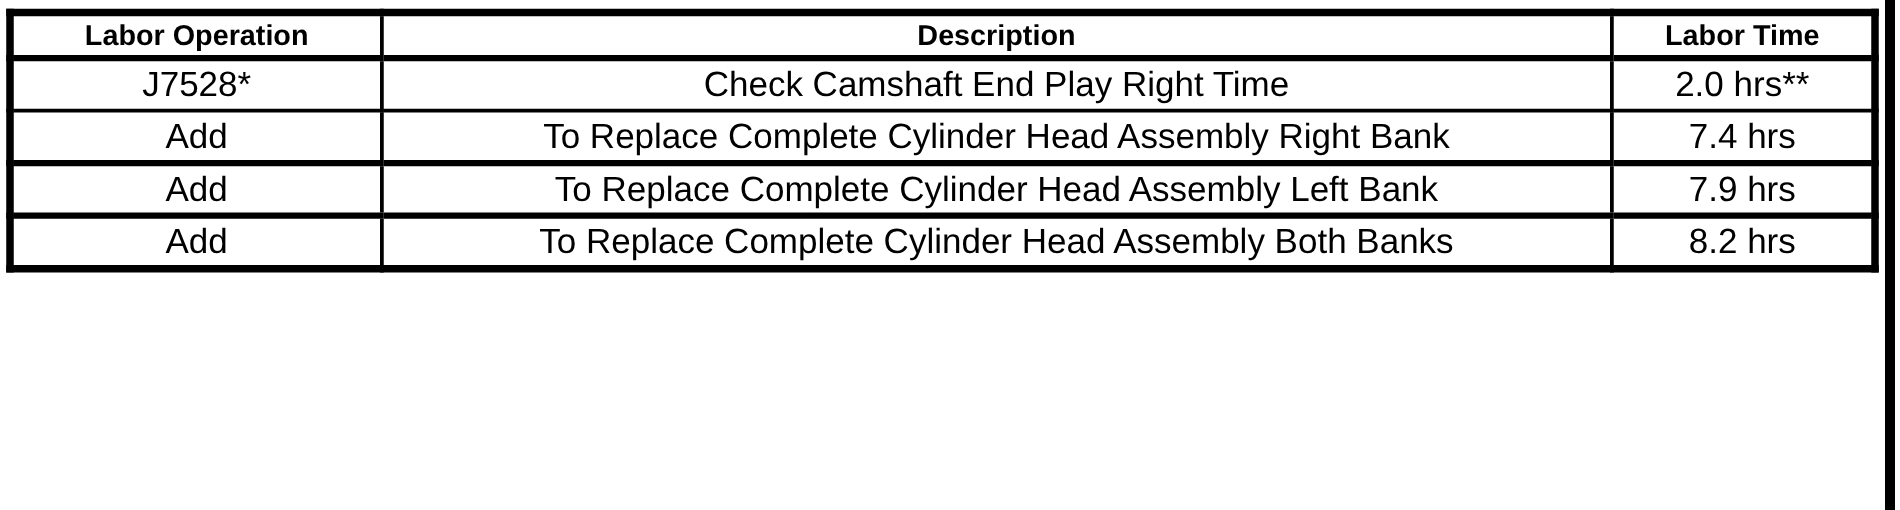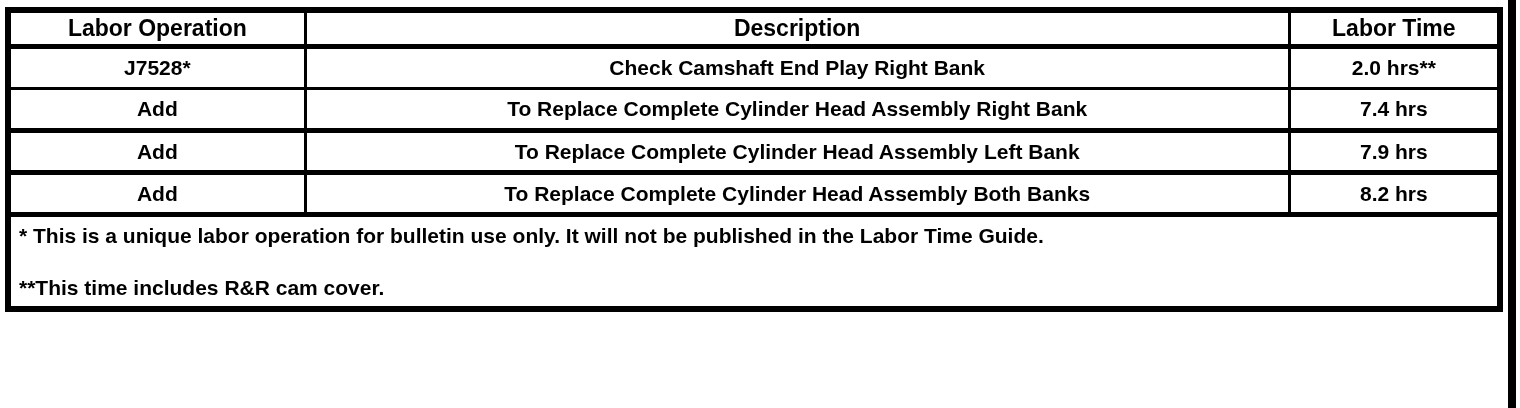--- a/index.html
+++ b/index.html
@@ -36,22 +36,22 @@
   th {
     font-size: 23px;
     font-weight: bold;
     text-align: center;
     vertical-align: middle;
     height: 36px;
     border-bottom-width: 5px !important;
     padding: 2px 4px;
   }
   td {
-    font-size: 21px;
-    font-weight: bold;
+    font-size: 28px;
+    font-weight: normal;
     text-align: center;
     vertical-align: middle;
     height: 42px;
     padding: 2px 6px;
     white-space: nowrap;
     overflow: hidden;
   }
   tr.group-end td {
     border-bottom-width: 5px;
   }
@@ -87,42 +87,36 @@
     <thead>
       <tr>
         <th>Labor Operation</th>
         <th>Description</th>
         <th>Labor Time</th>
       </tr>
     </thead>
     <tbody>
       <tr>
         <td>J7528*</td>
-        <td>Check Camshaft End Play Right Bank</td>
+        <td>Check Camshaft End Play Right Time</td>
         <td>2.0 hrs**</td>
       </tr>
       <tr class="group-end">
         <td>Add</td>
         <td>To Replace Complete Cylinder Head Assembly Right Bank</td>
         <td>7.4 hrs</td>
       </tr>
       <tr class="group-end">
         <td>Add</td>
         <td>To Replace Complete Cylinder Head Assembly Left Bank</td>
         <td>7.9 hrs</td>
       </tr>
       <tr class="group-end">
         <td>Add</td>
         <td>To Replace Complete Cylinder Head Assembly Both Banks</td>
         <td>8.2 hrs</td>
       </tr>
-      <tr>
-        <td class="footnotes-cell" colspan="3">
-          <div class="footnote-line-1">* This is a unique labor operation for bulletin use only. It will not be published in the Labor Time Guide.</div>
-          <div class="footnote-line-2">**This time includes R&amp;R cam cover.</div>
-        </td>
-      </tr>
     </tbody>
   </table>
 
   <div class="page-edge-line"></div>
 
 </div>
 
 </body></html>

